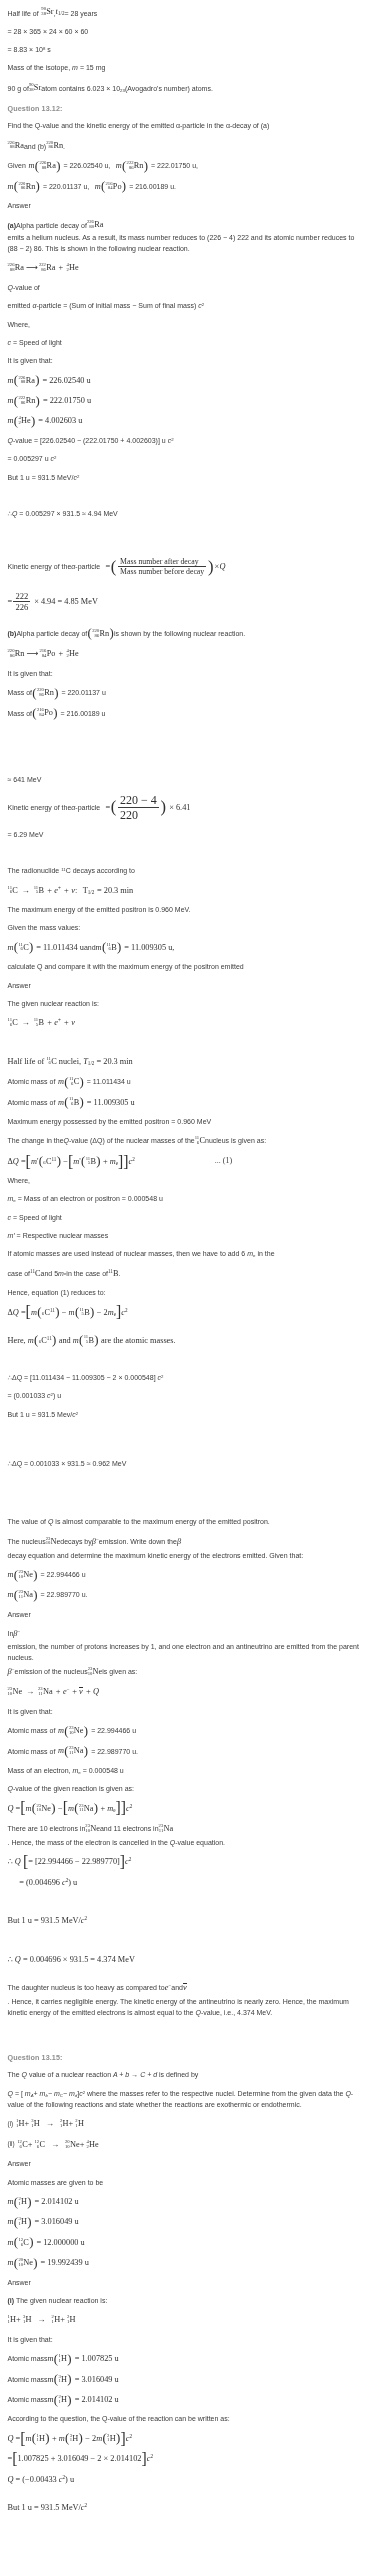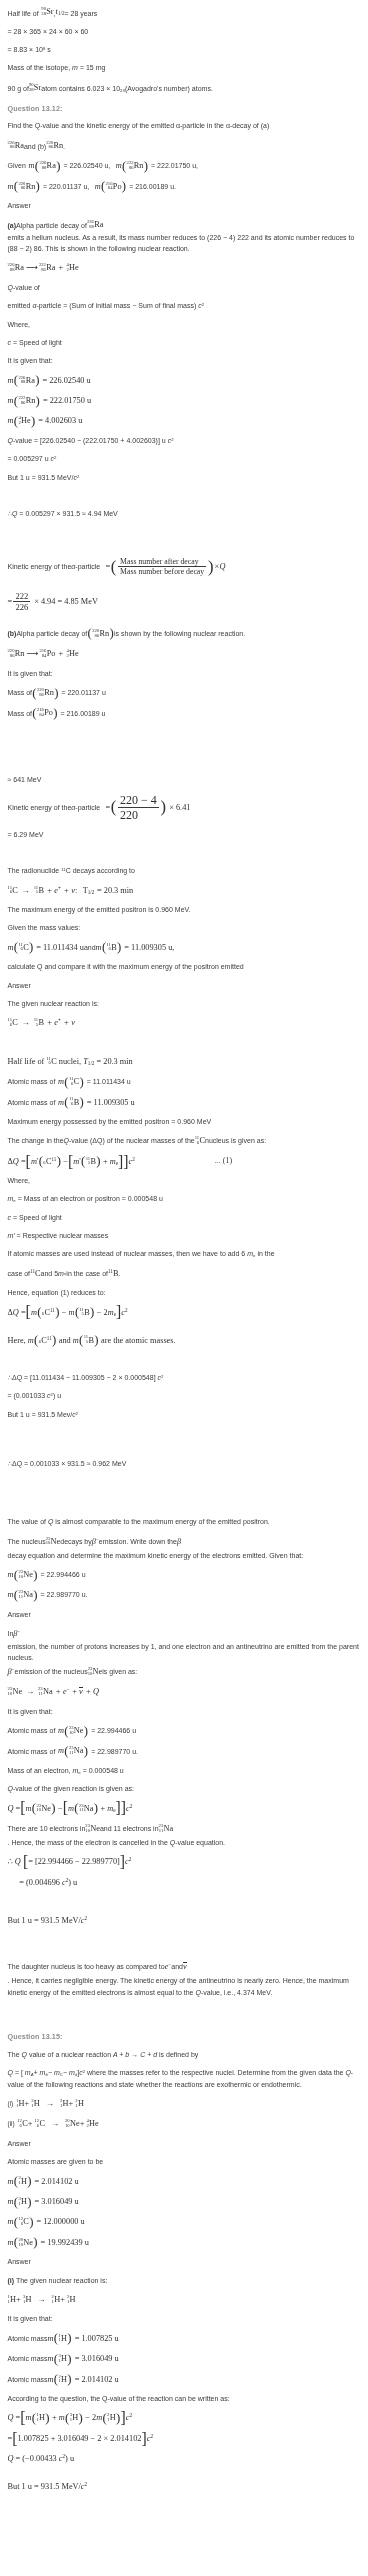--- a/index.html
+++ b/index.html
@@ -474,20 +474,21 @@
   <div class="row-mid ln indent">
     <span class="mathserif"><span>= (0.004696 </span><i>c</i><span class="sup">2</span><span>) u</span></span>
   </div>
 
   <div class="gap-md"></div>
 
   <p class="mathserif"><span>But 1 u = 931.5 MeV/</span><i>c</i><span class="sup">2</span></p>
 
   <div class="gap-md"></div>
 
+  <p class="mathserif"><span>∴ </span><i>Q</i><span> = 0.004696 × 931.5 = 4.374 MeV</span></p>
 
   <div class="gap-sm"></div>
 
   <div class="row-mid" style="margin-bottom:1.6px;">
     <span>The daughter nucleus is too heavy as compared to </span>
     <span class="mathserif"><i>e</i><span class="sup">−</span></span>
     <span> and </span>
     <span class="mathserif"><span class="overbar"><i>ν</i></span></span>
   </div>
   <p><span>. Hence, it carries negligible energy. The kinetic energy of the antineutrino is nearly zero. Hence, the maximum kinetic energy of the emitted electrons is almost equal to the </span><i>Q</i><span>-value, i.e., 4.374 MeV.</span></p>

